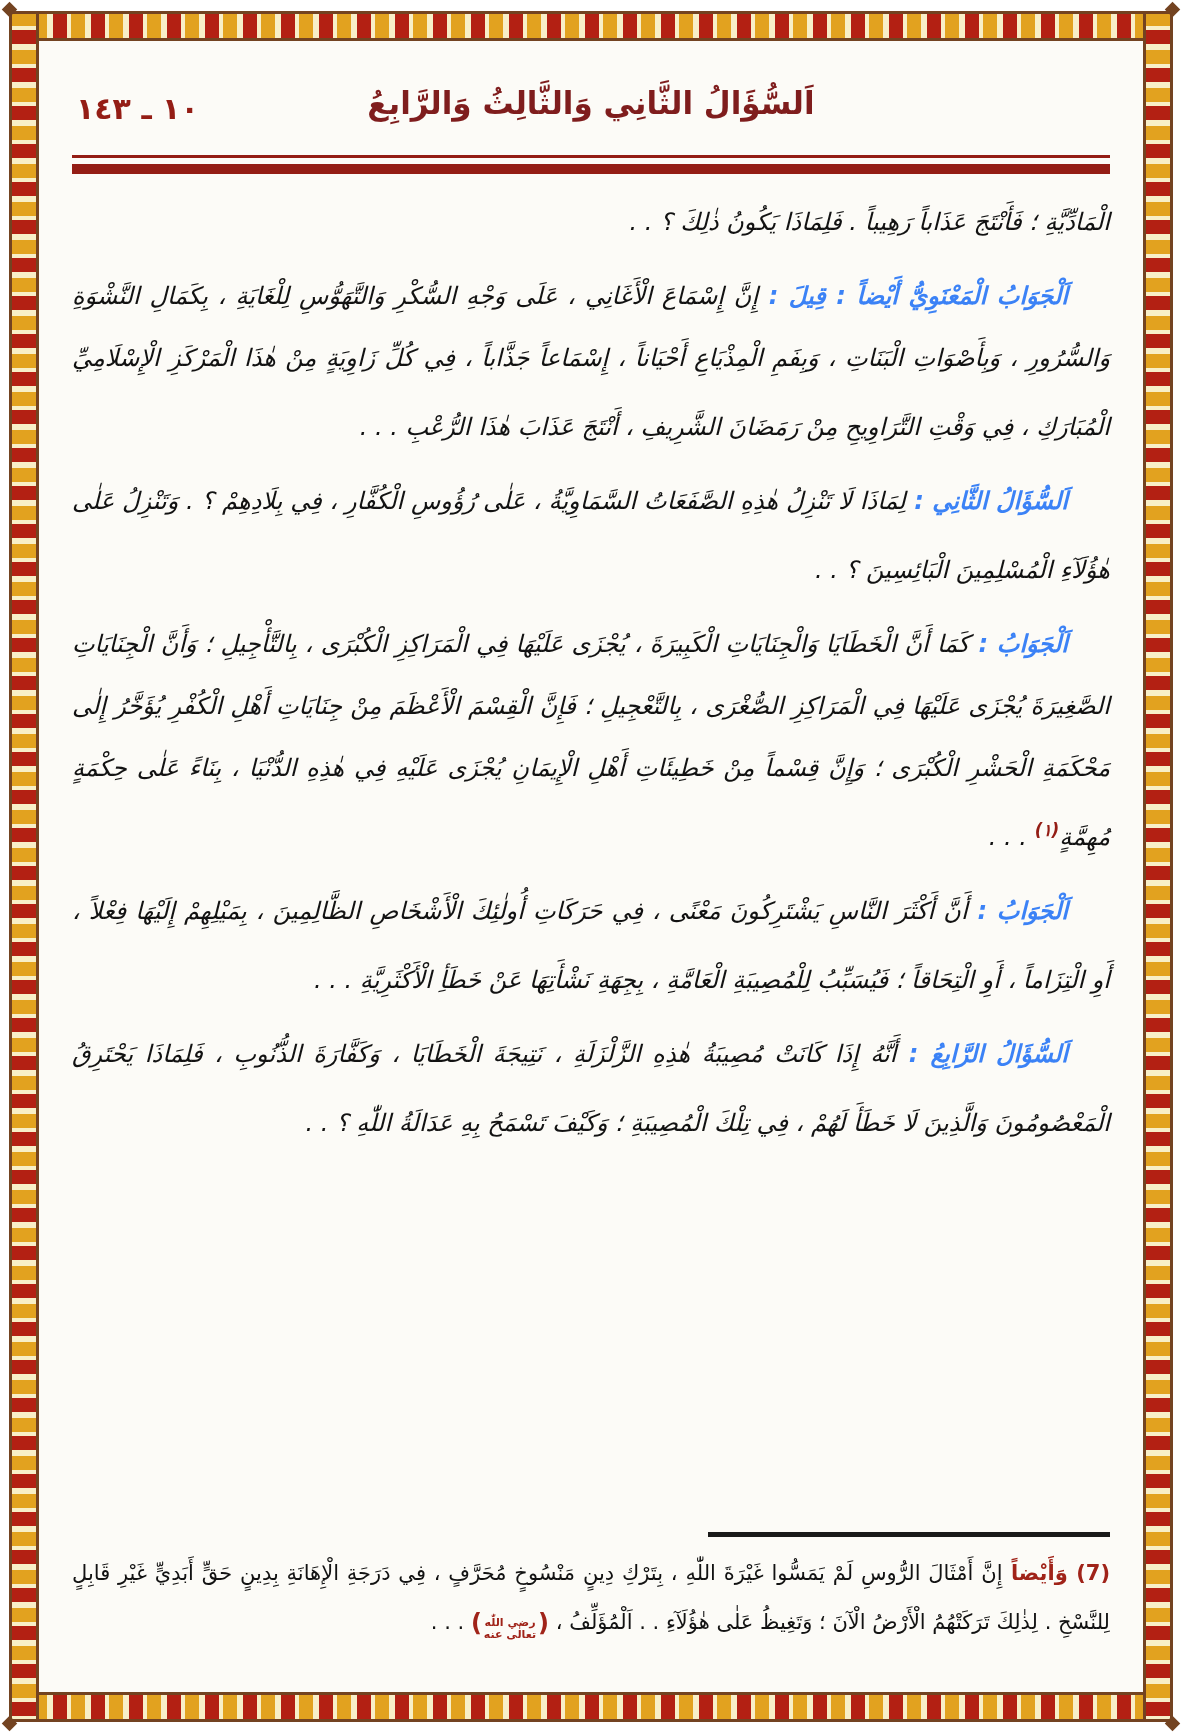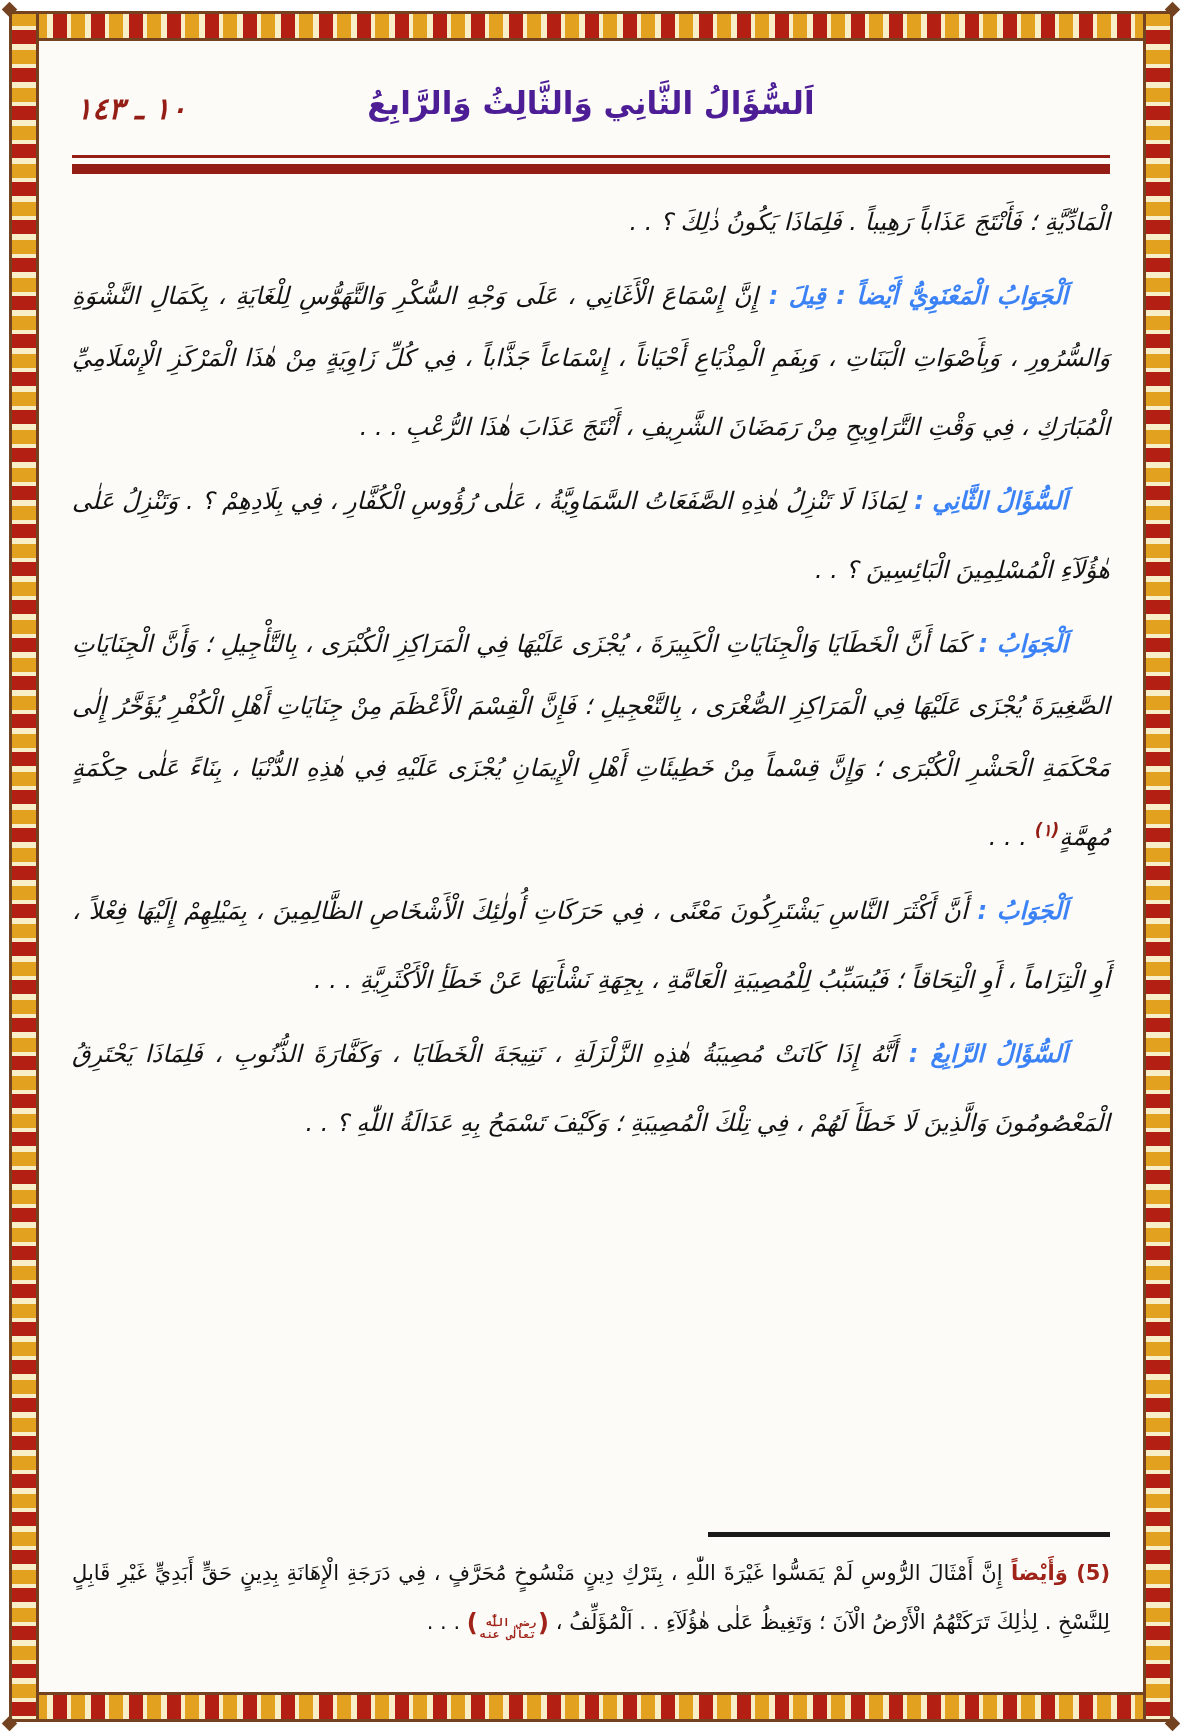--- a/index.html
+++ b/index.html
@@ -36,24 +36,24 @@
   
   .content{
     position:absolute;left:39px;top:41px;right:39px;bottom:41px;
     background:#fcfbf7;
     padding:0 33px;box-sizing:border-box;
     direction:rtl;overflow:hidden;
   }
   .header{position:relative;margin-top:44px;height:54px;}
   .page-num{
     position:absolute;left:4px;top:6px;
-    color:#941d15;font-weight:bold;font-size:30px;letter-spacing:2px;font-style:italic;
+    color:#941d15;font-weight:bold;font-size:30px;letter-spacing:2px;
   }
   .page-title{
-    text-align:center;color:#4c1d95;font-weight:bold;font-size:31px;
+    text-align:center;color:#7f1d1d;font-weight:bold;font-size:31px;
     margin:3px 120px;white-space:nowrap;
   }
   .rule-double{
     margin-top:16px;height:6px;
     border-top:3px solid #941d15;border-bottom:10px solid #941d15;
   }
   .body{margin-top:10px;font-style:italic;}
   .para{
     margin:0 0 12px 0;
     font-size:24px;line-height:62px;color:#121212;
@@ -66,22 +66,22 @@
   .footnote-wrap{position:absolute;bottom:34px;left:33px;right:33px;}
   .fn-sep{width:402px;height:0;border-top:5px solid #1a1a1a;}
   .footnote{
     margin-top:12px;font-size:21px;line-height:49px;color:#121212;
     text-align:justify;
   }
   .fn-marker{color:#a02319;font-weight:bold;}
   .seal-paren{color:#a02319;font-weight:bold;font-size:24px;vertical-align:-2px;}
   .seal{
     display:inline-block;color:#a02319;font-weight:bold;
-    font-size:11px;line-height:1.15;text-align:right;
-    white-space:pre-line;vertical-align:-9px;margin:16px 2px;font-family:Liberation Mono, monospace;
+    font-size:11px;line-height:1.15;text-align:center;
+    white-space:pre-line;vertical-align:-9px;margin:16px 2px;
   }
 </style>
 </head>
 <body>
 
 <div class="page">
 
   <div class="band band-top"></div>
   <div class="band band-bottom"></div>
   <div class="band band-left"></div>
@@ -105,19 +105,19 @@
         <p class="para"><span class="h">اَلْجَوَابُ الْمَعْنَوِيُّ أَيْضاً : قِيلَ : </span><span class="t">إِنَّ إِسْمَاعَ الْأَغَانِي ، عَلَى وَجْهِ السُّكْرِ وَالتَّهَوُّسِ لِلْغَايَةِ ، بِكَمَالِ النَّشْوَةِ وَالسُّرُورِ ، وَبِأَصْوَاتِ الْبَنَاتِ ، وَبِفَمِ الْمِذْيَاعِ أَحْيَاناً ، إِسْمَاعاً جَذَّاباً ، فِي كُلِّ زَاوِيَةٍ مِنْ هٰذَا الْمَرْكَزِ الْإِسْلَامِيِّ الْمُبَارَكِ ، فِي وَقْتِ التَّرَاوِيحِ مِنْ رَمَضَانَ الشَّرِيفِ ، أَنْتَجَ عَذَابَ هٰذَا الرُّعْبِ . . .</span><span class="ref"></span><span class="t"></span></p>
         <p class="para"><span class="h">اَلسُّؤَالُ الثَّانِي : </span><span class="t">لِمَاذَا لَا تَنْزِلُ هٰذِهِ الصَّفَعَاتُ السَّمَاوِيَّةُ ، عَلٰى رُؤُوسِ الْكُفَّارِ ، فِي بِلَادِهِمْ ؟ . وَتَنْزِلُ عَلٰى هٰؤُلَآءِ الْمُسْلِمِينَ الْبَائِسِينَ ؟ . .</span><span class="ref"></span><span class="t"></span></p>
         <p class="para"><span class="h">اَلْجَوَابُ : </span><span class="t">كَمَا أَنَّ الْخَطَايَا وَالْجِنَايَاتِ الْكَبِيرَةَ ، يُجْزَى عَلَيْهَا فِي الْمَرَاكِزِ الْكُبْرَى ، بِالتَّأْجِيلِ ؛ وَأَنَّ الْجِنَايَاتِ الصَّغِيرَةَ يُجْزَى عَلَيْهَا فِي الْمَرَاكِزِ الصُّغْرَى ، بِالتَّعْجِيلِ ؛ فَإِنَّ الْقِسْمَ الْأَعْظَمَ مِنْ جِنَايَاتِ أَهْلِ الْكُفْرِ يُؤَخَّرُ إِلٰى مَحْكَمَةِ الْحَشْرِ الْكُبْرَى ؛ وَإِنَّ قِسْماً مِنْ خَطِيئَاتِ أَهْلِ الْإِيمَانِ يُجْزَى عَلَيْهِ فِي هٰذِهِ الدُّنْيَا ، بِنَاءً عَلٰى حِكْمَةٍ مُهِمَّةٍ</span><span class="ref">(١)</span><span class="t"> . . .</span></p>
         <p class="para"><span class="h">اَلْجَوَابُ : </span><span class="t">أَنَّ أَكْثَرَ النَّاسِ يَشْتَرِكُونَ مَعْنًى ، فِي حَرَكَاتِ أُولٰئِكَ الْأَشْخَاصِ الظَّالِمِينَ ، بِمَيْلِهِمْ إِلَيْهَا فِعْلاً ، أَوِ الْتِزَاماً ، أَوِ الْتِحَاقاً ؛ فَيُسَبِّبُ لِلْمُصِيبَةِ الْعَامَّةِ ، بِجِهَةِ نَشْأَتِهَا عَنْ خَطَأِ الْأَكْثَرِيَّةِ . . .</span><span class="ref"></span><span class="t"></span></p>
         <p class="para"><span class="h">اَلسُّؤَالُ الرَّابِعُ : </span><span class="t">أَنَّهُ إِذَا كَانَتْ مُصِيبَةُ هٰذِهِ الزَّلْزَلَةِ ، نَتِيجَةَ الْخَطَايَا ، وَكَفَّارَةَ الذُّنُوبِ ، فَلِمَاذَا يَحْتَرِقُ الْمَعْصُومُونَ وَالَّذِينَ لَا خَطَأَ لَهُمْ ، فِي تِلْكَ الْمُصِيبَةِ ؛ وَكَيْفَ تَسْمَحُ بِهِ عَدَالَةُ اللّٰهِ ؟ . .</span><span class="ref"></span><span class="t"></span></p>
       </div>
 
     <div class="footnote-wrap">
       <div class="fn-sep"></div>
       <div class="footnote">
-        <span class="fn-marker">(5) وَأَيْضاً </span><span>إِنَّ أَمْثَالَ الرُّوسِ لَمْ يَمَسُّوا غَيْرَةَ اللّٰهِ ، بِتَرْكِ دِينٍ مَنْسُوخٍ مُحَرَّفٍ ، فِي دَرَجَةِ الْإِهَانَةِ بِدِينٍ حَقٍّ أَبَدِيٍّ غَيْرِ قَابِلٍ لِلنَّسْخِ . لِذٰلِكَ تَرَكَتْهُمُ الْأَرْضُ الْآنَ ؛ وَتَغِيظُ عَلٰى هٰؤُلَآءِ . . اَلْمُؤَلِّفُ ، </span><span class="seal-paren">(</span><span class="seal">رضي اللّٰه
+        <span class="fn-marker">(7) وَأَيْضاً </span><span>إِنَّ أَمْثَالَ الرُّوسِ لَمْ يَمَسُّوا غَيْرَةَ اللّٰهِ ، بِتَرْكِ دِينٍ مَنْسُوخٍ مُحَرَّفٍ ، فِي دَرَجَةِ الْإِهَانَةِ بِدِينٍ حَقٍّ أَبَدِيٍّ غَيْرِ قَابِلٍ لِلنَّسْخِ . لِذٰلِكَ تَرَكَتْهُمُ الْأَرْضُ الْآنَ ؛ وَتَغِيظُ عَلٰى هٰؤُلَآءِ . . اَلْمُؤَلِّفُ ، </span><span class="seal-paren">(</span><span class="seal">رضي اللّٰه
 تعالٰى عنه</span><span class="seal-paren">)</span><span> . . .</span>
       </div>
     </div>
 
   </div>
 </div>
 
 </body></html>

